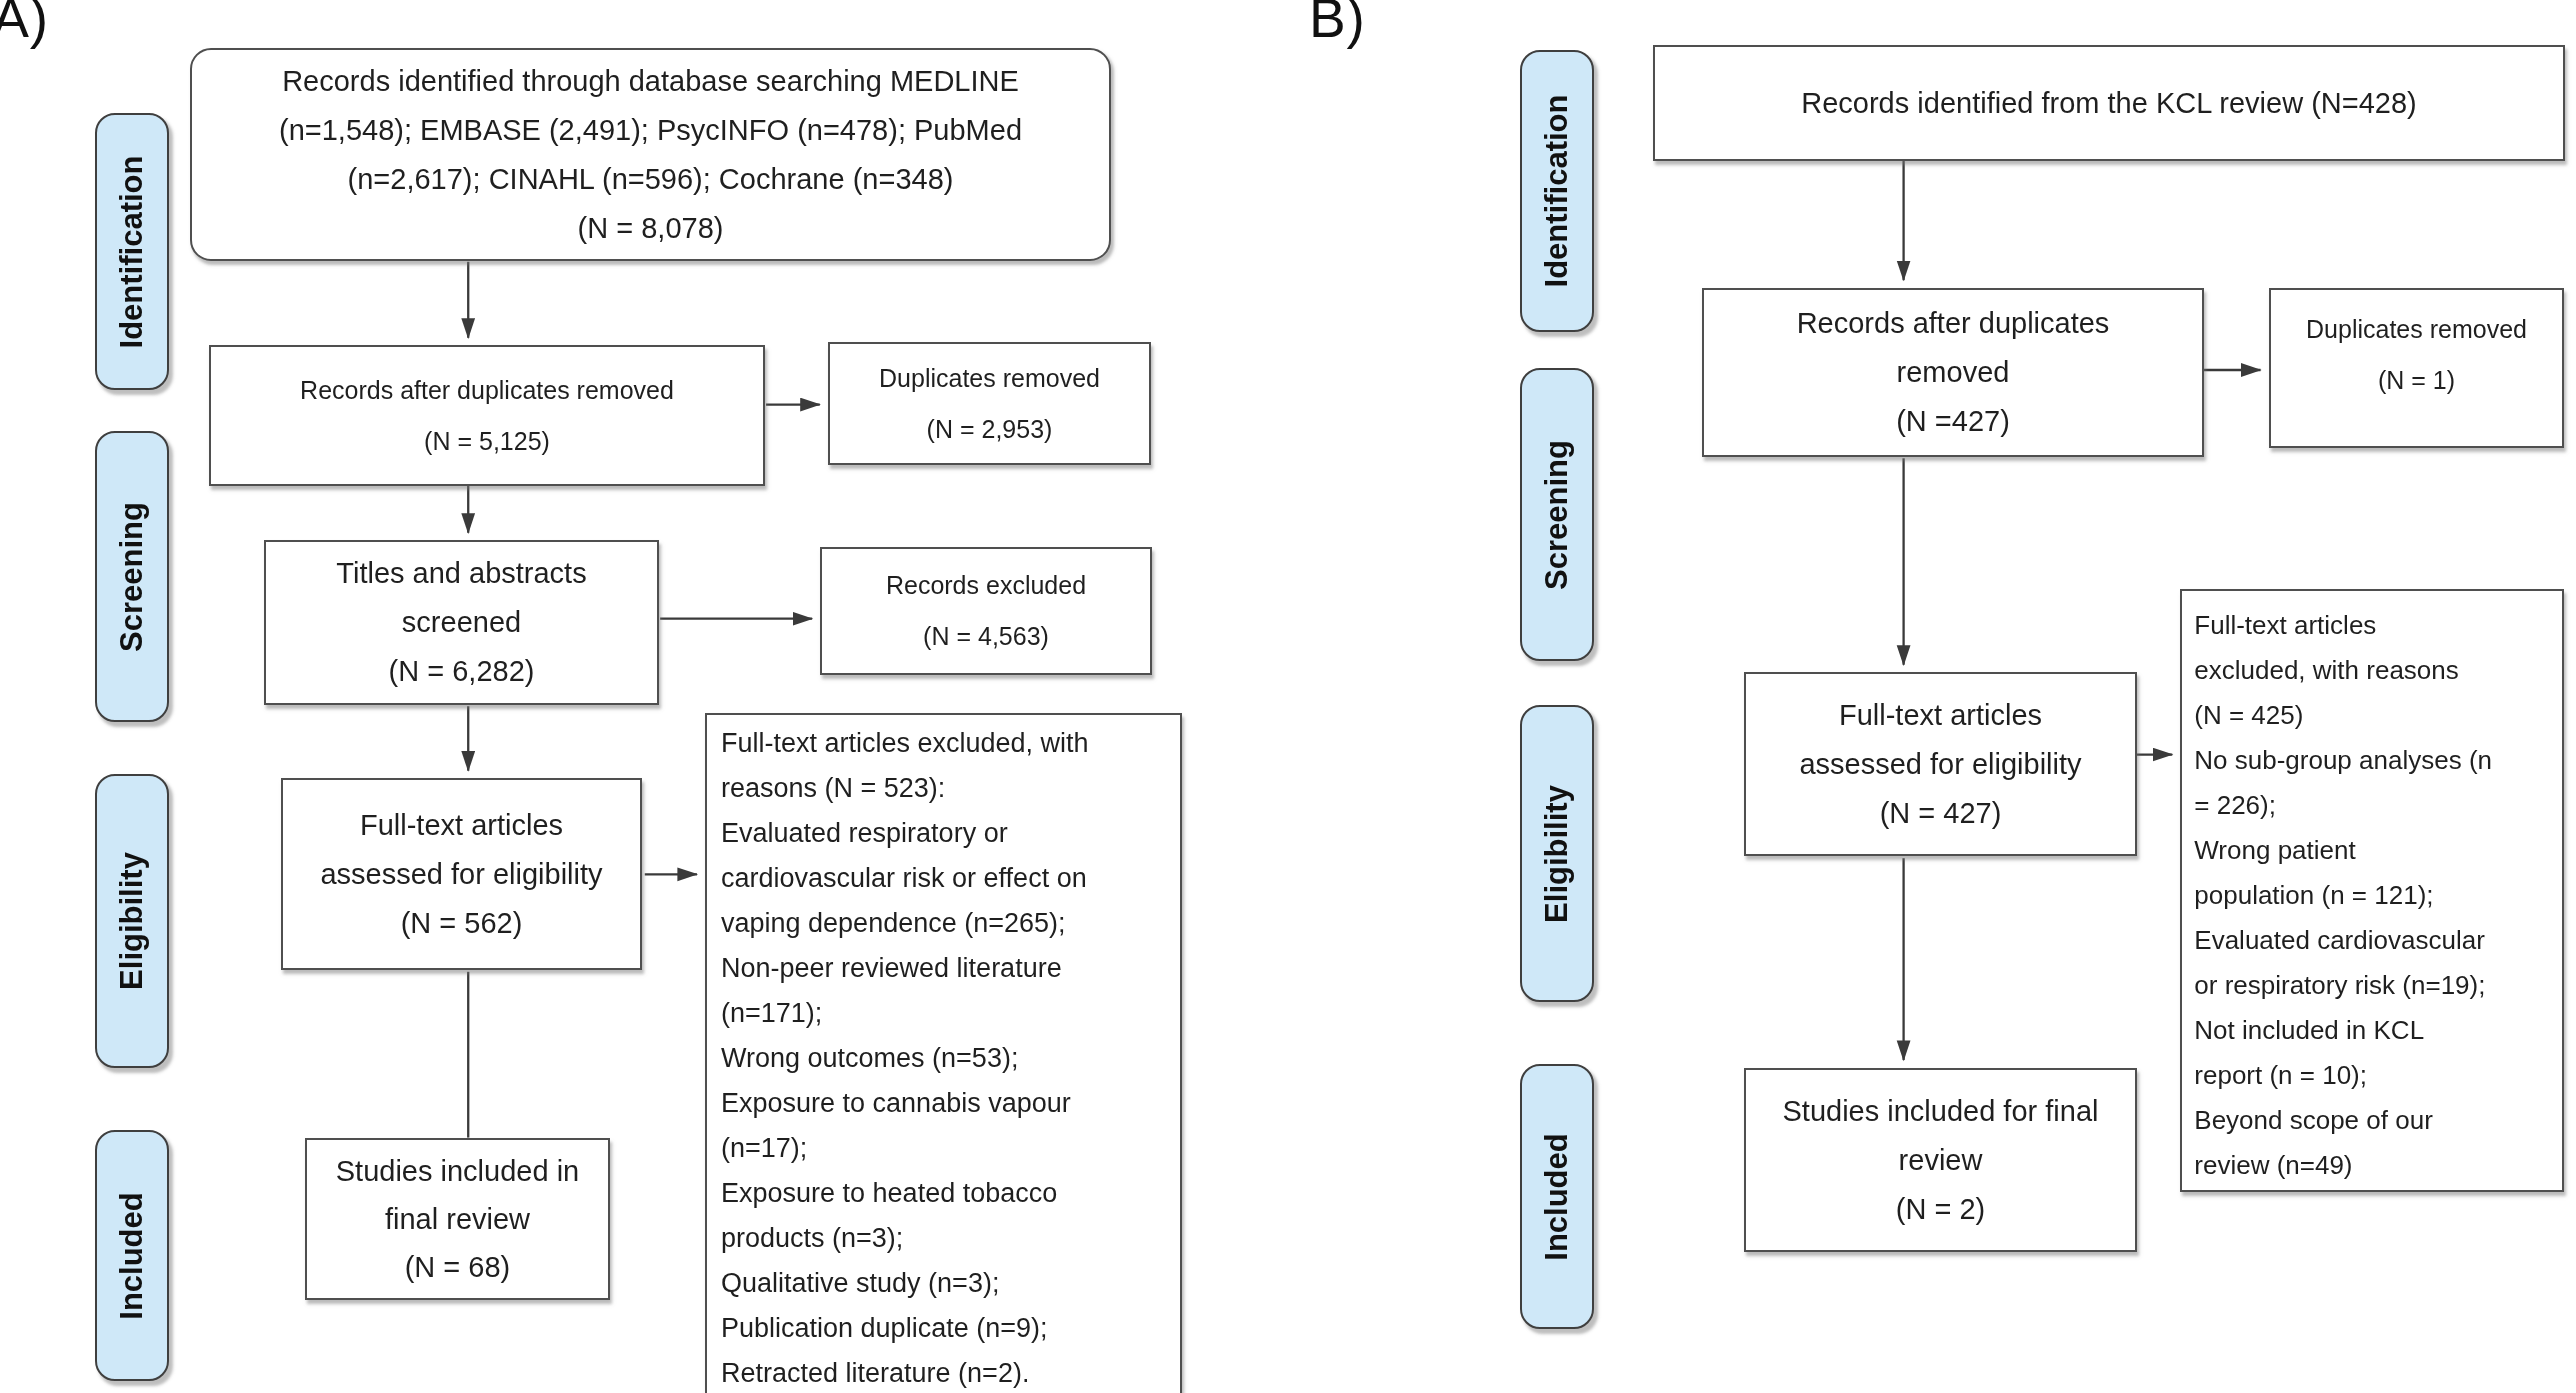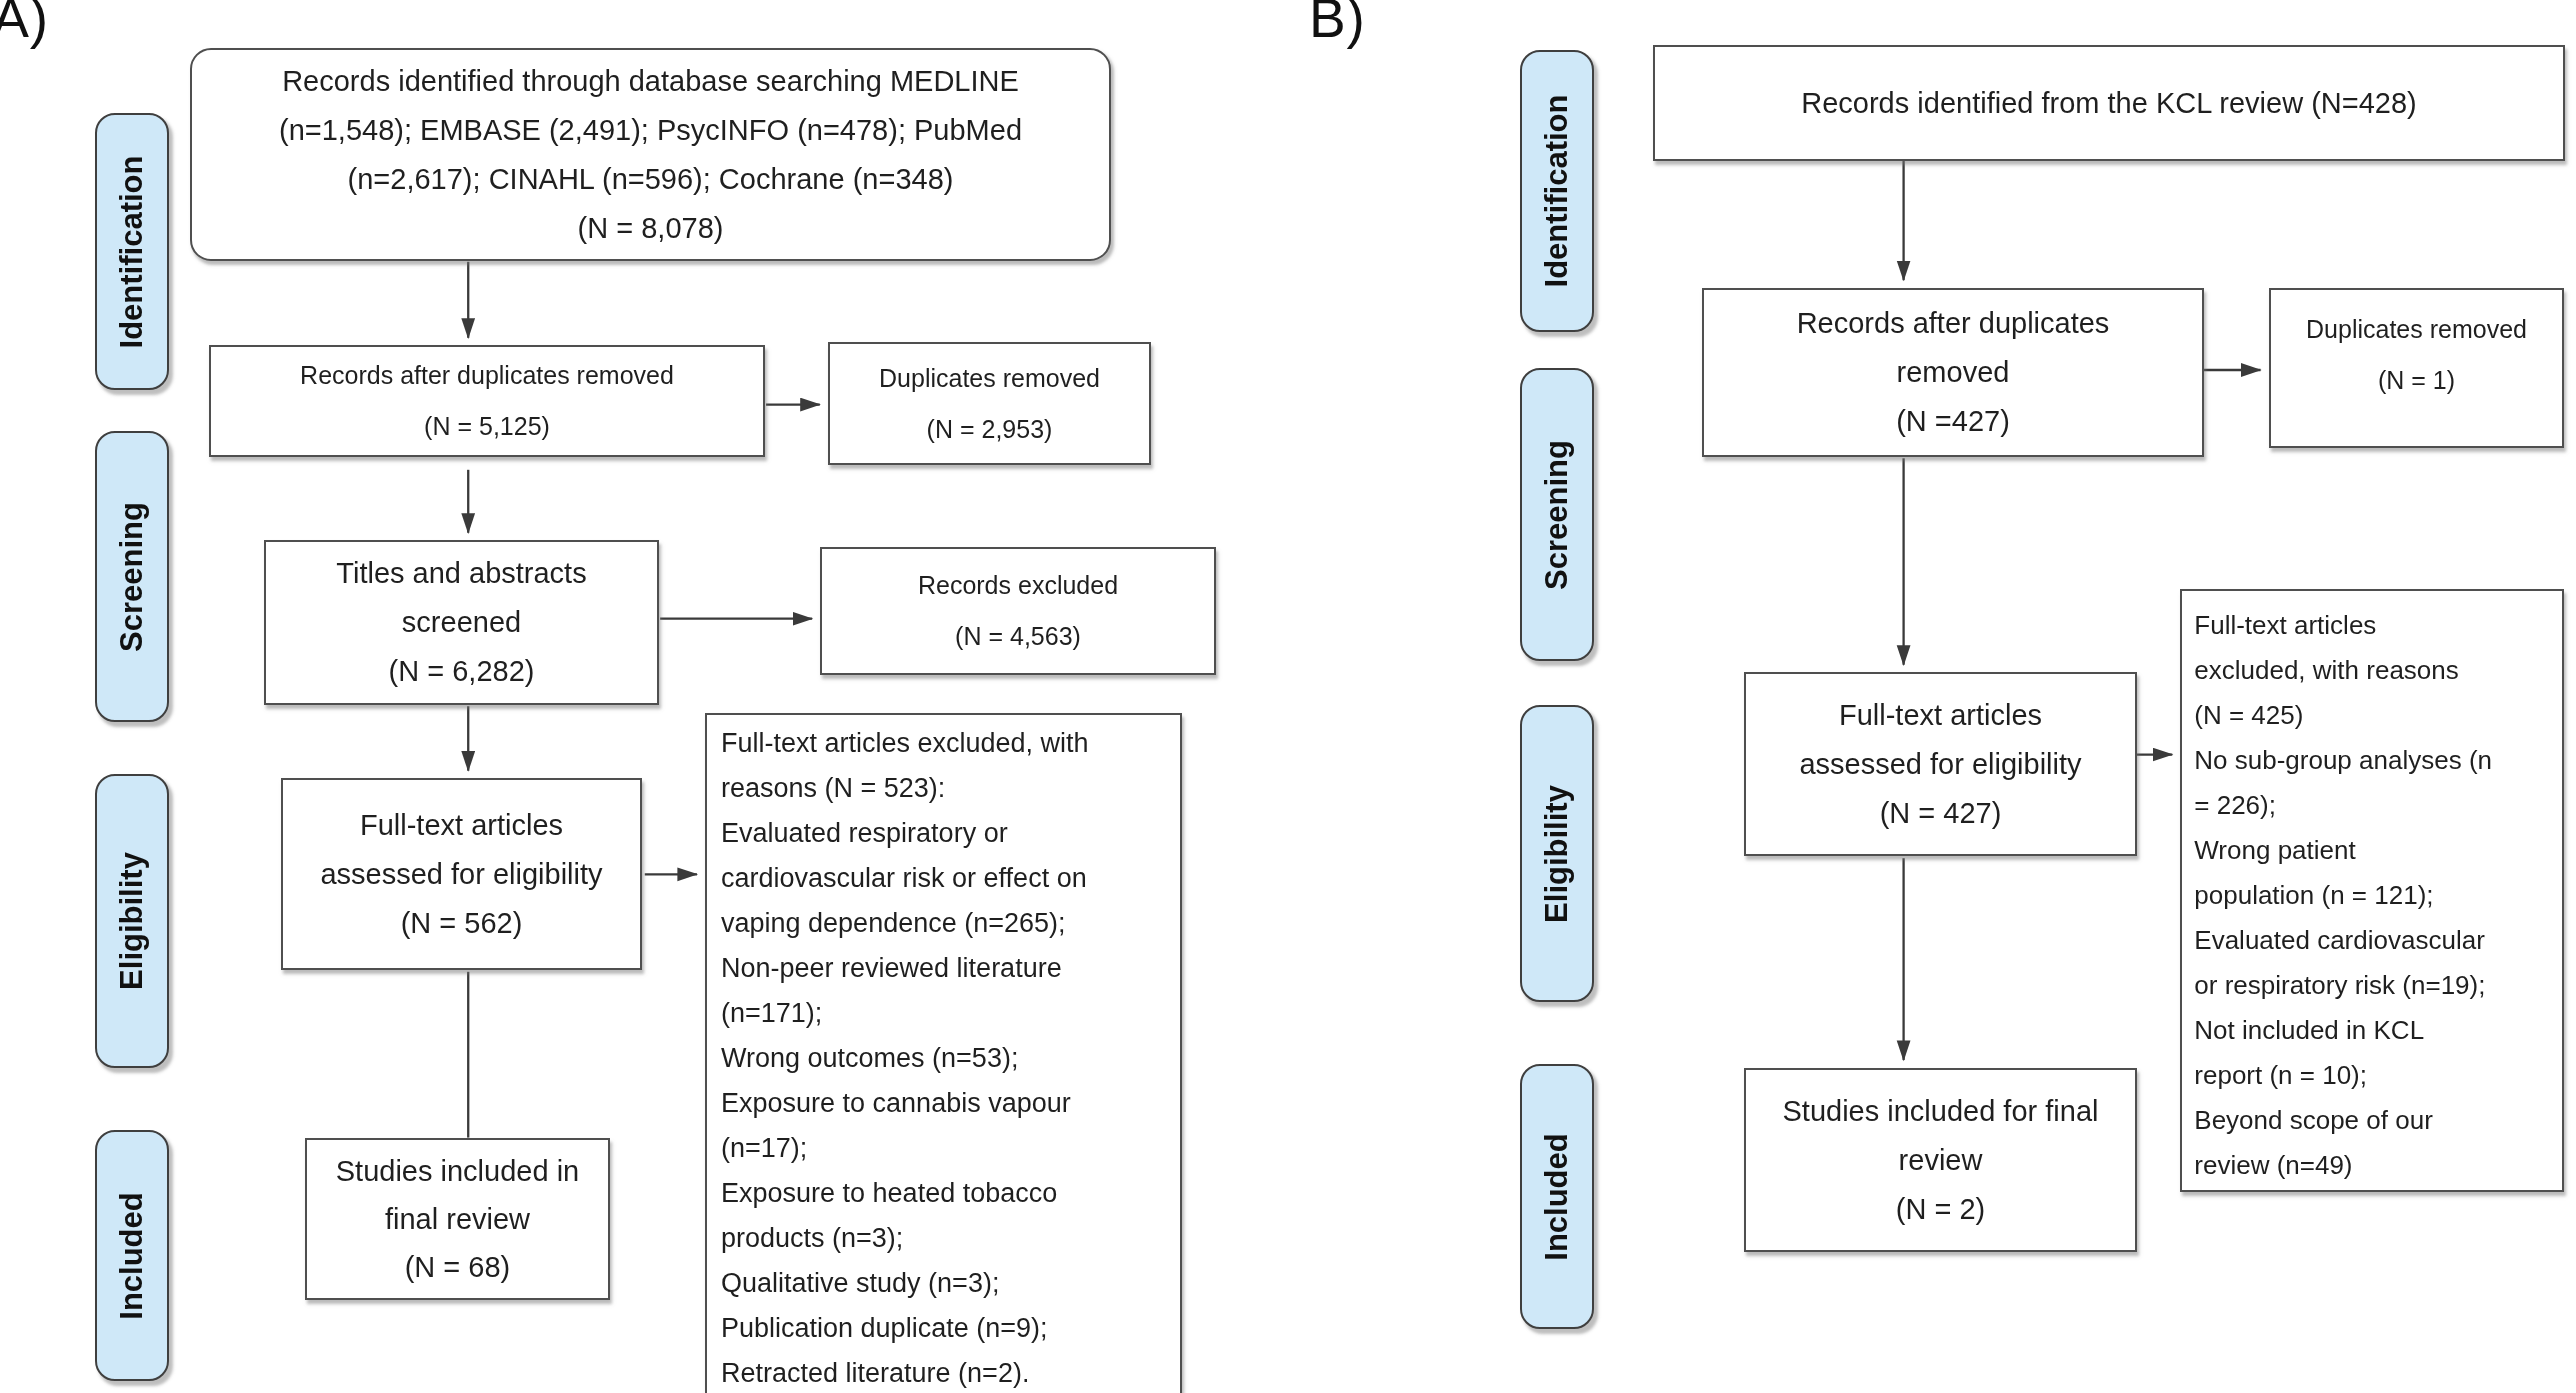--- a/index.html
+++ b/index.html
@@ -75,37 +75,37 @@
     <span class="vtext">Included</span>
   </div>
 
   <div class="fbox" style="left:190px;top:48px;width:921px;height:213px;border-radius:21px;">
     <div class="btext t38">Records identified through database searching MEDLINE
 (n=1,548); EMBASE (2,491); PsycINFO (n=478); PubMed
 (n=2,617); CINAHL (n=596); Cochrane (n=348)
 (N = 8,078)</div>
   </div>
 
-  <div class="fbox" style="left:209px;top:345px;width:556px;height:112px;">
+  <div class="fbox" style="left:209px;top:345px;width:556px;height:141px;">
     <div class="btext t38b">Records after duplicates removed
 (N = 5,125)</div>
   </div>
 
   <div class="fbox" style="left:828px;top:342px;width:323px;height:123px;">
     <div class="btext t38b">Duplicates removed
 (N = 2,953)</div>
   </div>
 
   <div class="fbox" style="left:264px;top:540px;width:395px;height:165px;">
     <div class="btext t38">Titles and abstracts
 screened
 (N = 6,282)</div>
   </div>
 
-  <div class="fbox" style="left:820px;top:547px;width:396px;height:128px;">
+  <div class="fbox" style="left:820px;top:547px;width:332px;height:128px;">
     <div class="btext t38b">Records excluded
 (N = 4,563)</div>
   </div>
 
   <div class="fbox" style="left:281px;top:778px;width:361px;height:192px;">
     <div class="btext t38">Full-text articles
 assessed for eligibility
 (N = 562)</div>
   </div>
 

